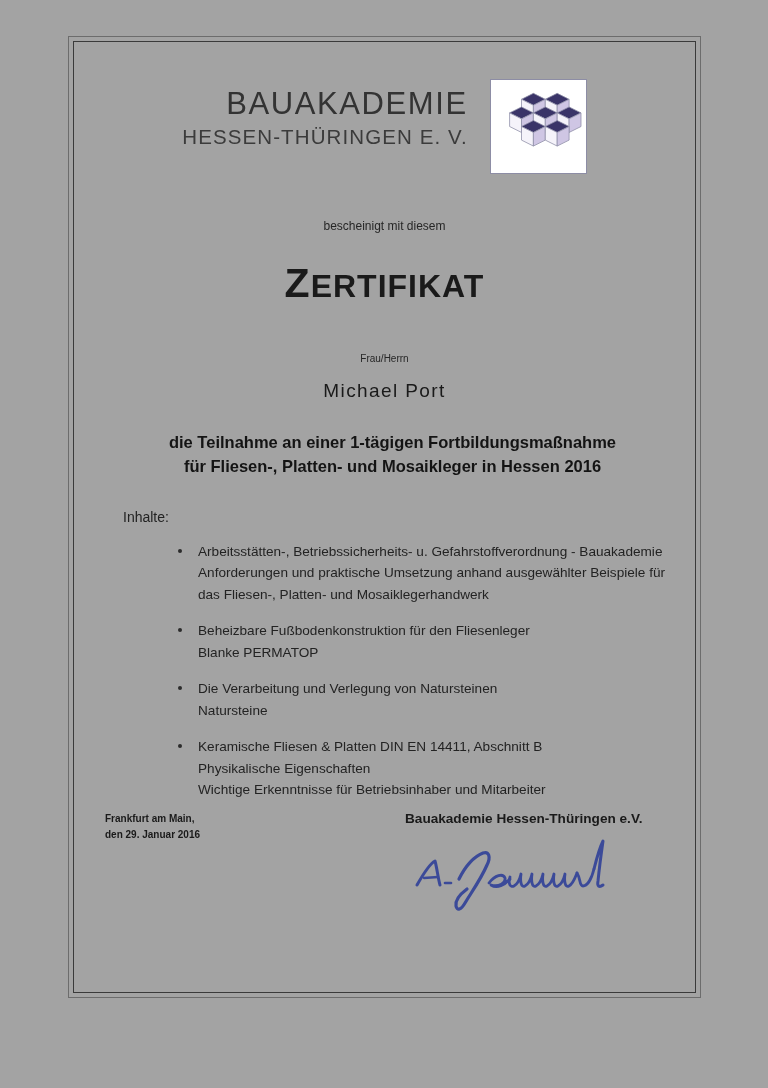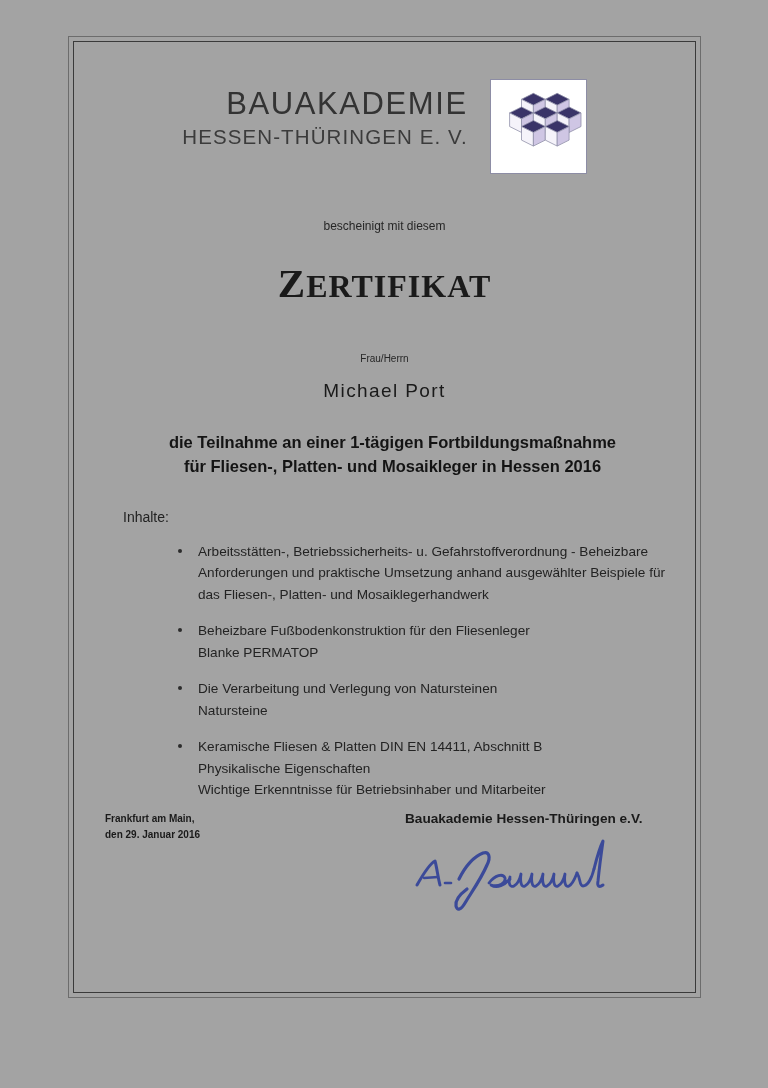--- a/index.html
+++ b/index.html
@@ -108,21 +108,20 @@
 
   .title {
     position: absolute;
     left: 0;
     top: 222px;
     width: 623px;
     text-align: center;
     font-weight: bold;
     color: #1a1a1a;
     letter-spacing: 1px;
-    font-family: Liberation Serif, serif;
   }
   .title .cap { font-size: 41px; line-height: 1; }
   .title .rest { font-size: 32px; line-height: 1; }
 
   .salutation {
     position: absolute;
     left: 0;
     top: 312px;
     width: 623px;
     text-align: center;
@@ -296,21 +295,21 @@
       <div>die Teilnahme an einer 1-tägigen Fortbildungsmaßnahme</div>
       <div>für Fliesen-, Platten- und Mosaikleger in Hessen 2016</div>
     </div>
 
     <div class="contents-label">
       <span class="u">Inhalte</span><span>:</span>
     </div>
 
     <ul class="bullets">
       <li>
-        <span class="ln">Arbeitsstätten-, Betriebssicherheits- u. Gefahrstoffverordnung - Beheizbare</span>
+        <span class="ln">Arbeitsstätten-, Betriebssicherheits- u. Gefahrstoffverordnung - Bauakademie</span>
         <span class="ln">Anforderungen und praktische Umsetzung anhand ausgewählter Beispiele für</span>
         <span class="ln">das Fliesen-, Platten- und Mosaiklegerhandwerk</span>
       </li>
       <li>
         <span class="ln">Beheizbare Fußbodenkonstruktion für den Fliesenleger</span>
         <span class="ln">Blanke PERMATOP</span>
       </li>
       <li>
         <span class="ln">Die Verarbeitung und Verlegung von Natursteinen</span>
         <span class="ln">Natursteine</span>

